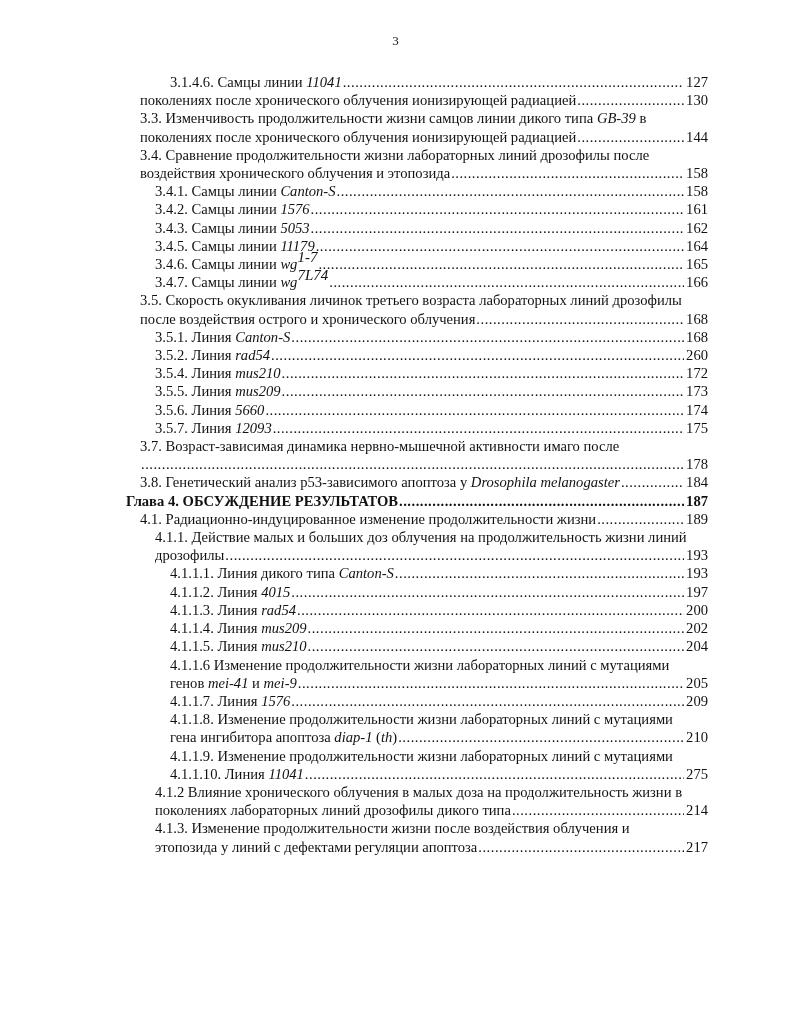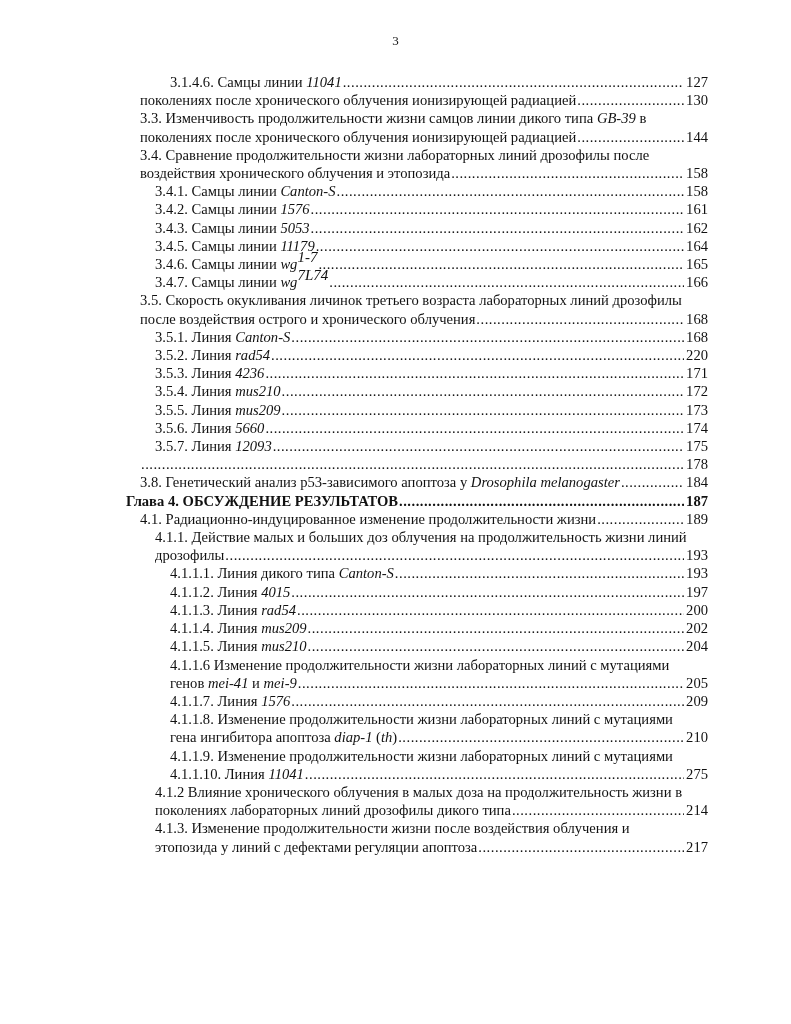--- a/index.html
+++ b/index.html
@@ -131,28 +131,21 @@
       <div class="line">
         <span class="txt"><span>3.5.1. Линия </span><i>Canton-S</i></span>
         <span class="dots"></span>
         <span class="pg">168</span>
       </div>
     </div>
     <div class="entry l2">
       <div class="line">
         <span class="txt"><span>3.5.2. Линия </span><i>rad54</i></span>
         <span class="dots"></span>
-        <span class="pg">220</span>
-      </div>
-    </div>
-    <div class="entry l2">
-      <div class="line">
-        <span class="txt"><span>3.5.3. Линия </span><i>4236</i></span>
-        <span class="dots"></span>
-        <span class="pg">171</span>
+        <span class="pg">260</span>
       </div>
     </div>
     <div class="entry l2">
       <div class="line">
         <span class="txt"><span>3.5.4. Линия </span><i>mus210</i></span>
         <span class="dots"></span>
         <span class="pg">172</span>
       </div>
     </div>
     <div class="entry l2">
@@ -170,20 +163,23 @@
       </div>
     </div>
     <div class="entry l2">
       <div class="line">
         <span class="txt"><span>3.5.7. Линия </span><i>12093</i></span>
         <span class="dots"></span>
         <span class="pg">175</span>
       </div>
     </div>
     <div class="entry l1">
+      <div class="line">
+        <span class="txt"><span>3.7. Возраст-зависимая динамика нервно-мышечной активности имаго после</span></span>
+      </div>
       <div class="line">
         <span class="dots"></span>
         <span class="pg">178</span>
       </div>
     </div>
     <div class="entry l1">
       <div class="line">
         <span class="txt"><span>3.8. Генетический анализ p53-зависимого апоптоза у </span><i>Drosophila melanogaster</i><span> </span></span>
         <span class="dots"></span>
         <span class="pg">184</span>

